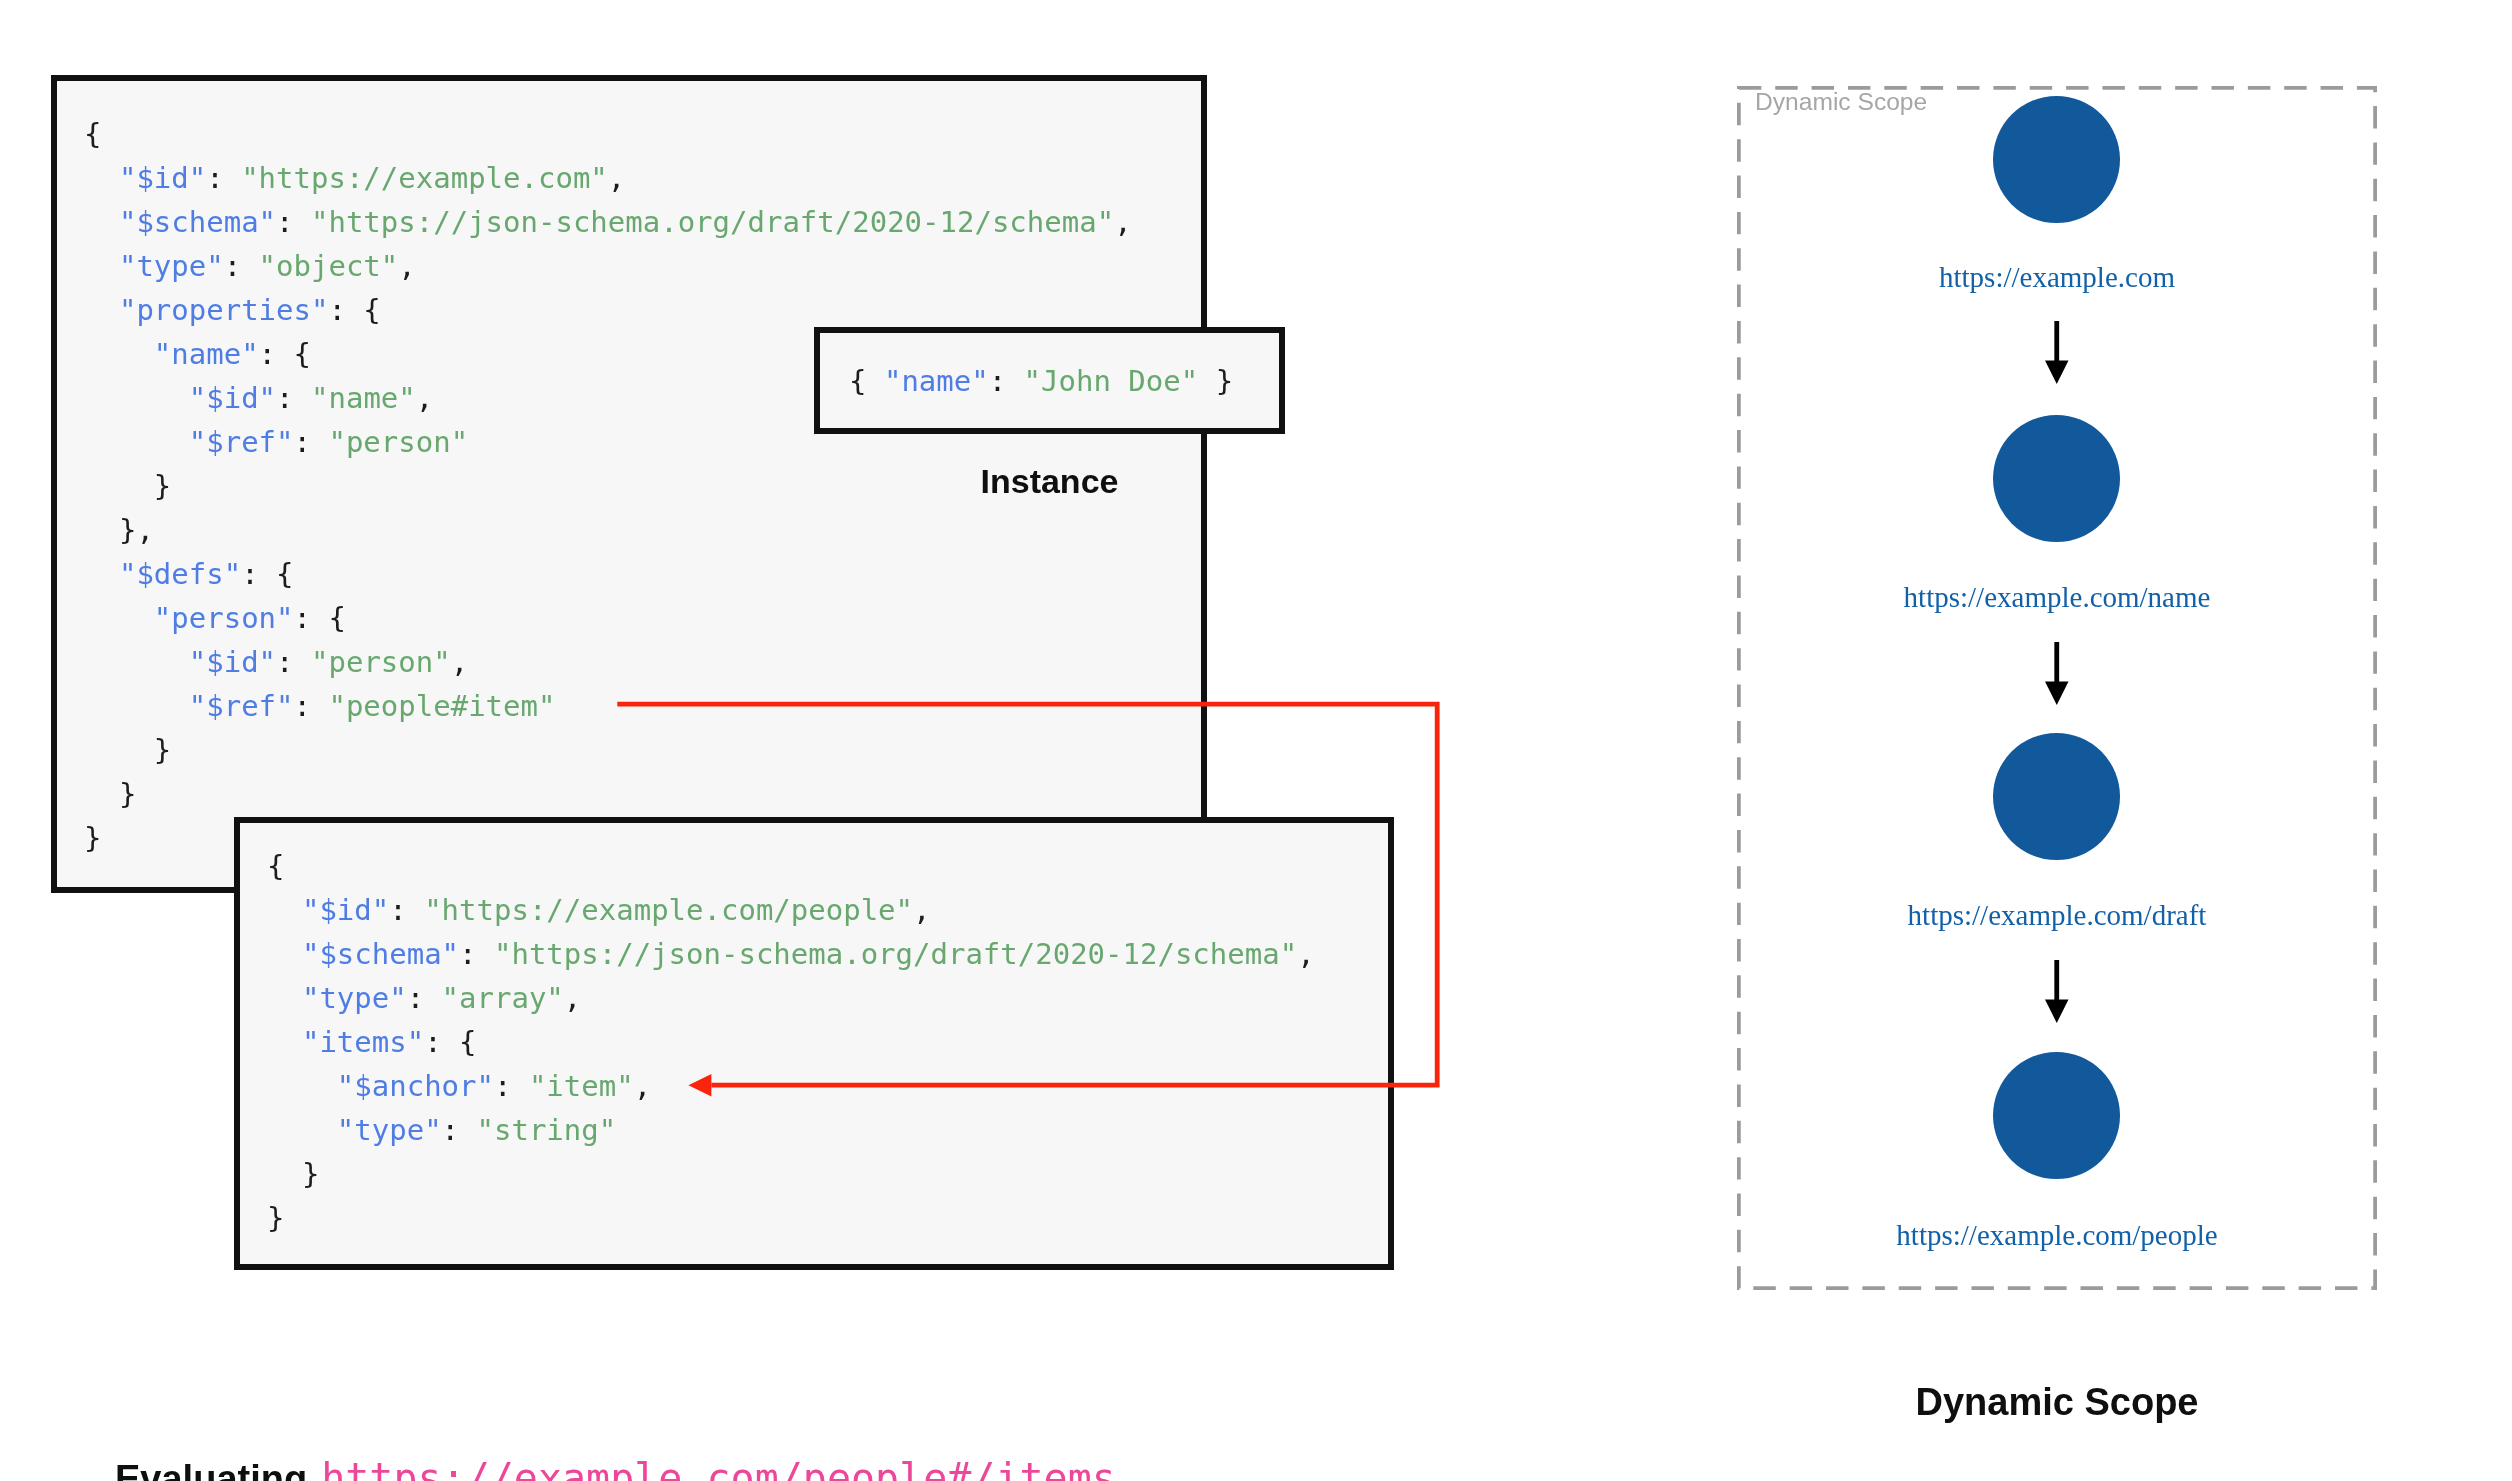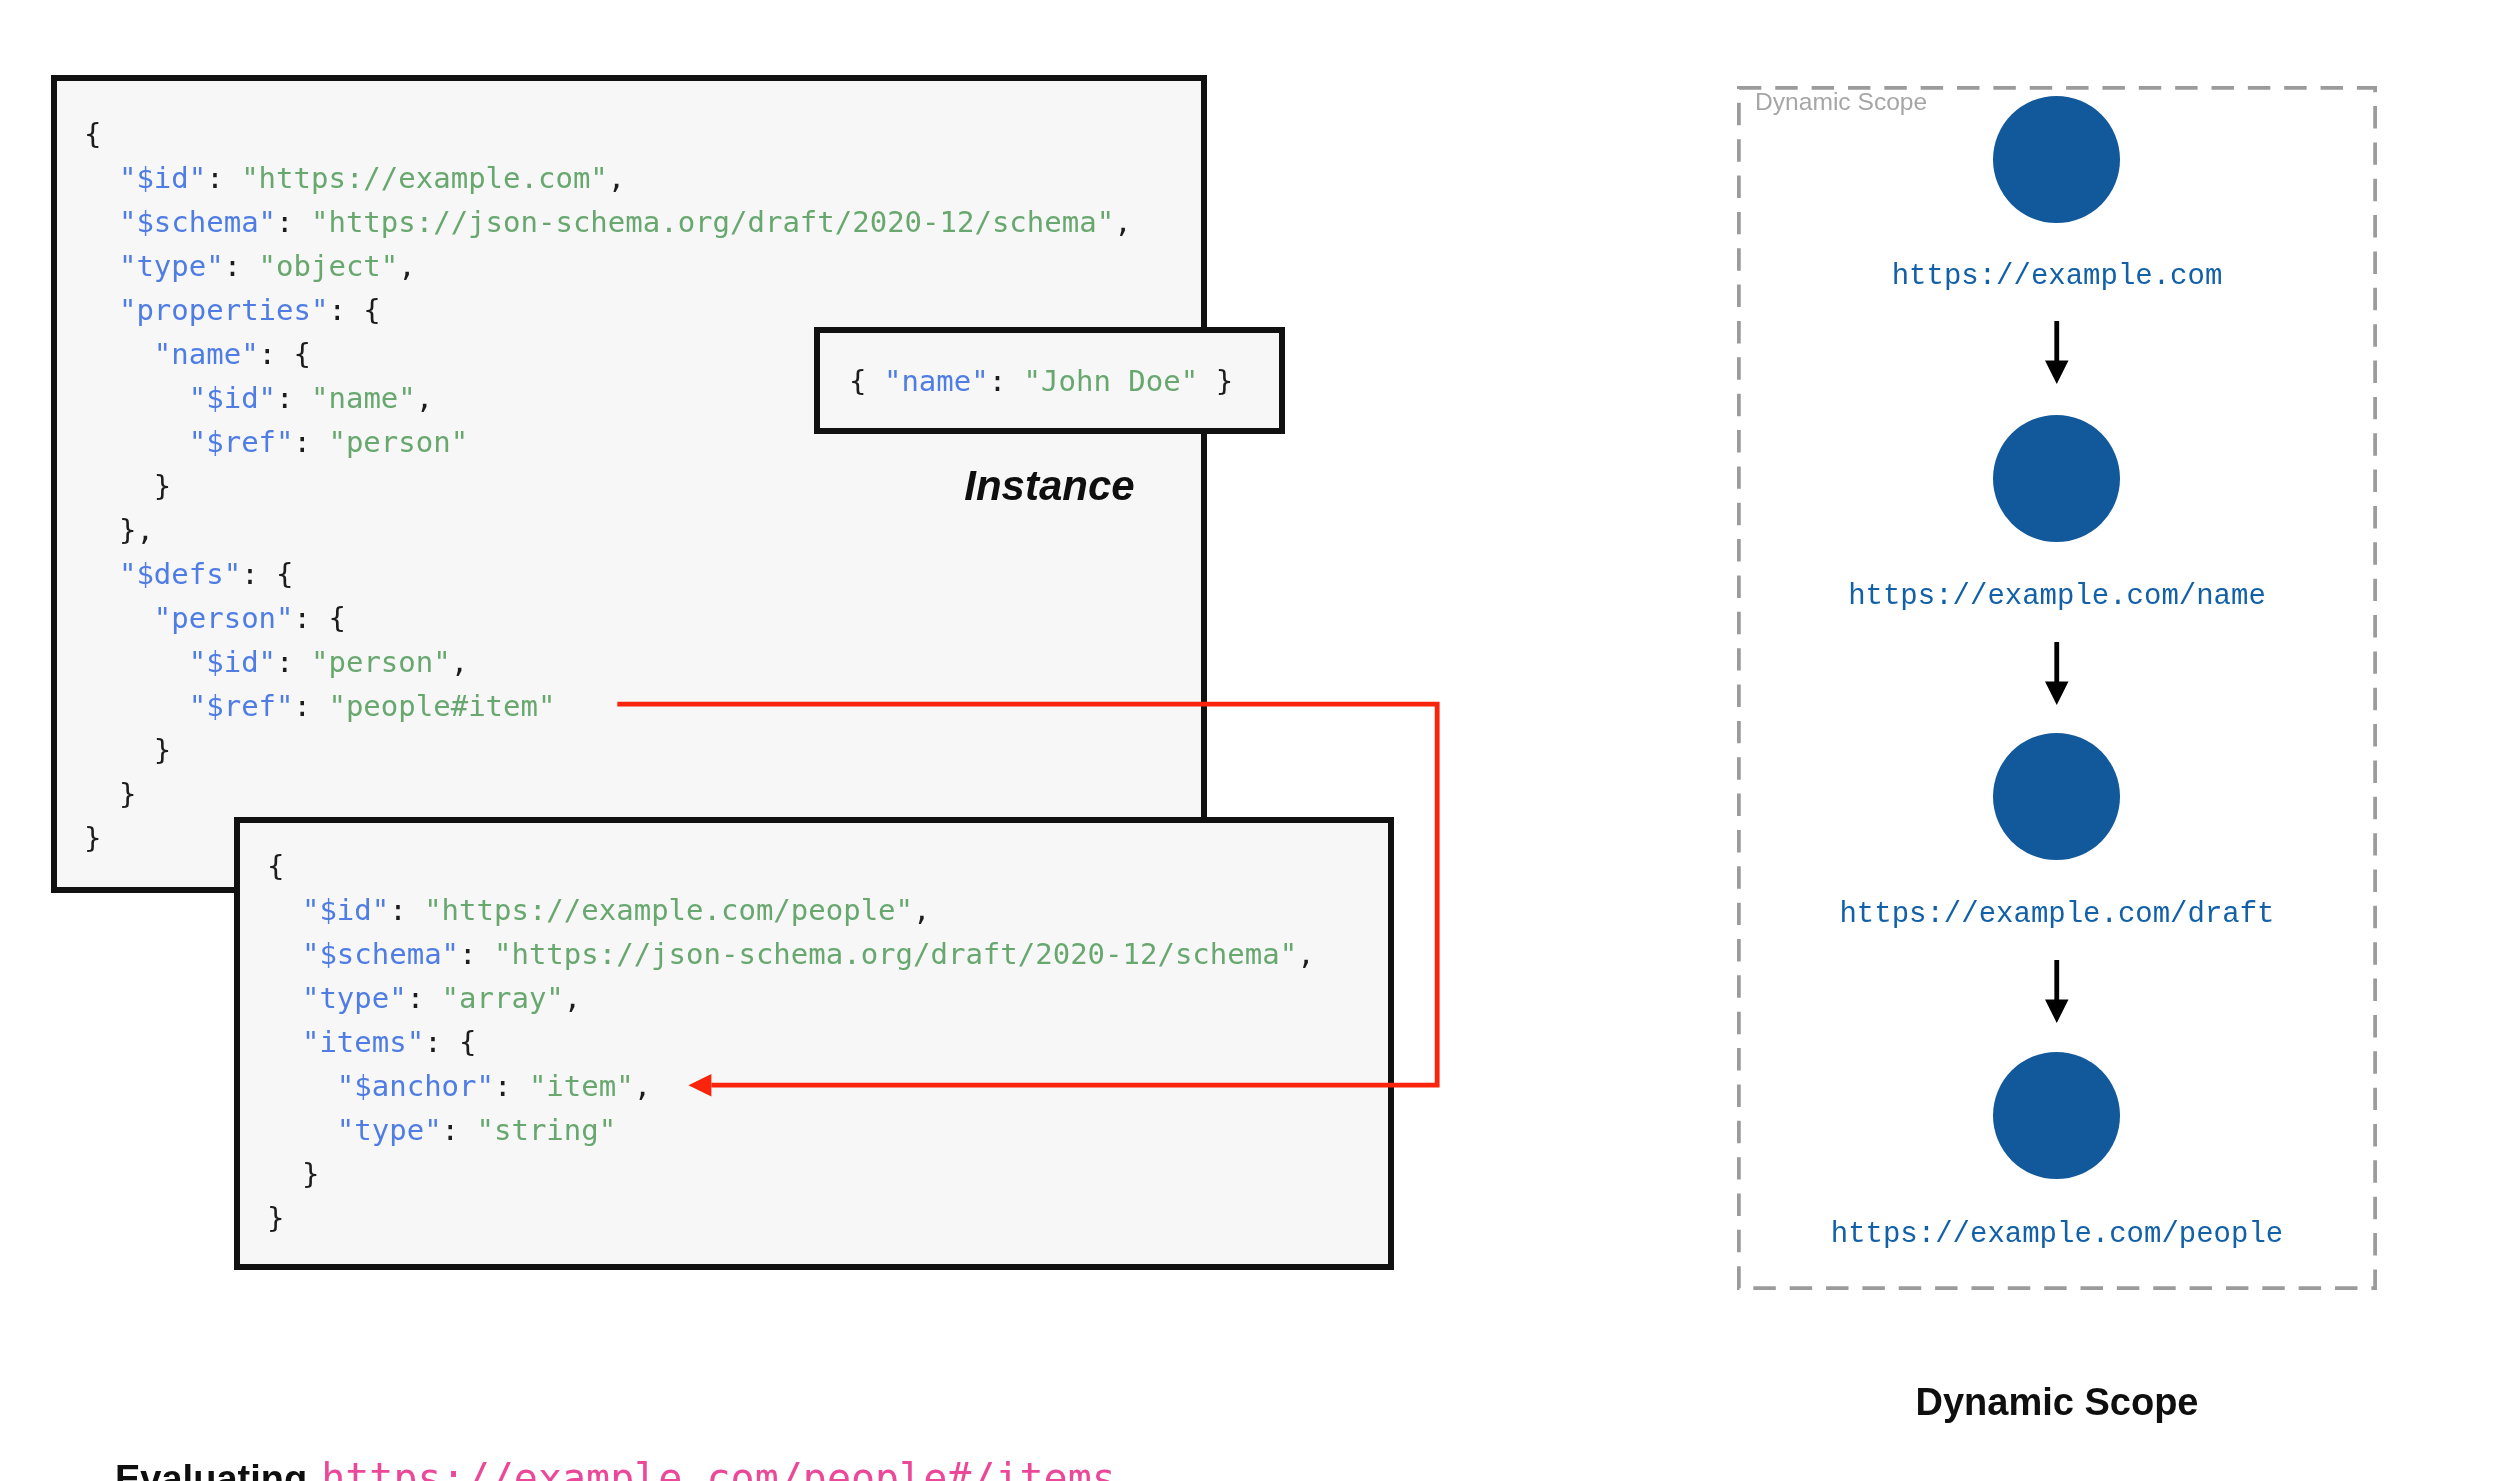--- a/index.html
+++ b/index.html
@@ -42,24 +42,23 @@
     display: flex;
     align-items: center;
     z-index: 4;
   }
   .instance-box .code { padding-left: 29px; }
   .instance-label {
     position: absolute;
     left: 814px; top: 462px; width: 471px;
     text-align: center;
     font-weight: bold;
-    font-size: 42px;
+    font-size: 34px;
     color: #0f0f0f;
     z-index: 4;
-    font-style: italic;
   }
 
   .overlay-svg {
     position: absolute;
     left: 0; top: 0;
     z-index: 10;
     pointer-events: none;
   }
 
   .scope-panel {
@@ -78,21 +77,21 @@
     position: absolute;
     left: 256px;
     width: 127px; height: 127px;
     border-radius: 50%;
     background: #12599c;
   }
   .scope-url {
     position: absolute;
     left: 0; width: 100%;
     text-align: center;
-    font-family: Liberation Mono, monospace;
+    font-family: Liberation Serif, serif;
     font-size: 29px;
     line-height: 44px;
     color: #1160a8;
   }
   .down-arrow { position: absolute; left: 308px; }
 
   .caption-left {
     position: absolute;
     left: 115px; top: 1455px;
     display: flex;

